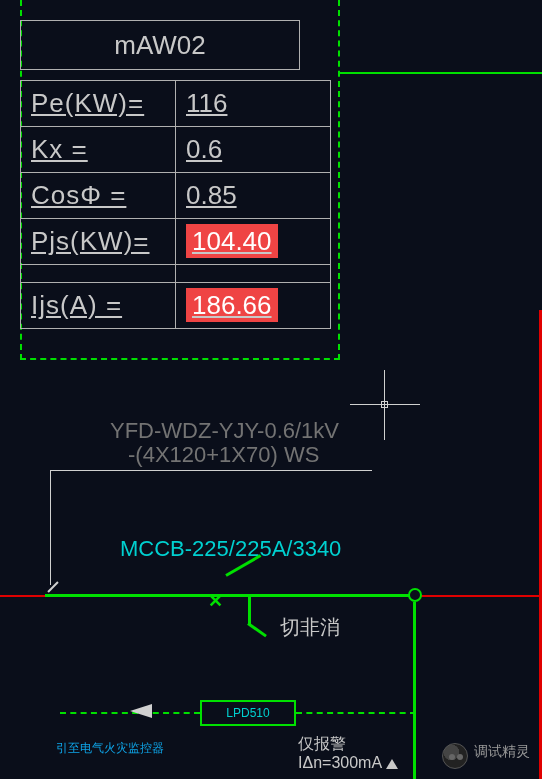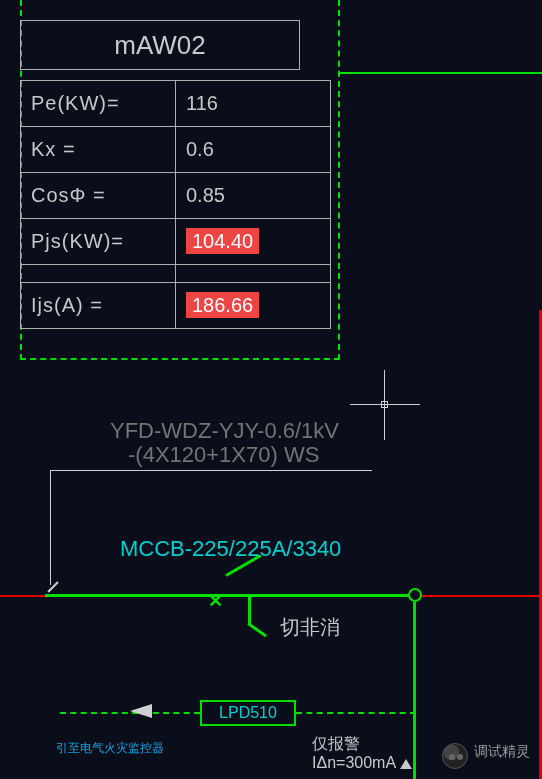--- a/index.html
+++ b/index.html
@@ -32,24 +32,25 @@
     justify-content: center;
   }
   .param-table {
     position: absolute;
     left: 20px; top: 80px;
     border-collapse: collapse;
   }
   .param-table td {
     border: 1px solid #b0b0b0;
     color: #c8c8c8;
-    font-size: 20px;
+    font-size: 26px;
     padding: 0 10px;
     height: 46px;
     vertical-align: middle;
+    text-decoration: underline;
   }
   .param-table td.label { width: 155px; letter-spacing: 1px; }
   .param-table td.value { width: 155px; }
   .hl { background: #ef4444; color: #ffffff; padding: 2px 6px; }
   .spacer-row td { height: 18px; border-left:1px solid #b0b0b0; border-right:1px solid #b0b0b0; border-top:none; border-bottom:none; }
   
   .solid-green-h {
     position: absolute;
     left: 338px; top: 72px;
     width: 210px; height: 2px;
@@ -179,34 +180,34 @@
   }
   .lpd-arrow {
     position:absolute; left:70px; top:4px; width:0; height:0;
     border-right: 22px solid #d0d0d0;
     border-top: 7px solid transparent;
     border-bottom: 7px solid transparent;
   }
   .lpd-box {
     position:absolute; left:140px; top:0; width:96px; height:26px;
     border:2px solid #00e000;
-    color:#00d0d0; font-size:16px;
+    color:#00d0d0; font-size:12px;
     display:flex; align-items:center; justify-content:center;
     font-family: Arial, sans-serif;
   }
   .lpd-line-right {
     position:absolute; left:236px; top:12px; width:120px; height:0;
     border-top: 2.5px dashed #00e000;
   }
 
   .bottom-label-left {
     position:absolute; left:56px; top:740px; color:#0ea5e9; font-size:12px;
   }
   .bottom-label-right {
-    position:absolute; left:312px; top:734px; color:#c8c8c8; font-size:16px;
+    position:absolute; left:298px; top:734px; color:#c8c8c8; font-size:16px;
     line-height: 1.2;
   }
   .tri {
     display:inline-block; width:0; height:0;
     border-left:6px solid transparent; border-right:6px solid transparent;
     border-bottom:10px solid #c8c8c8; vertical-align: -1px;
   }
 
   .watermark {
     position:absolute; right:12px; bottom:10px;

